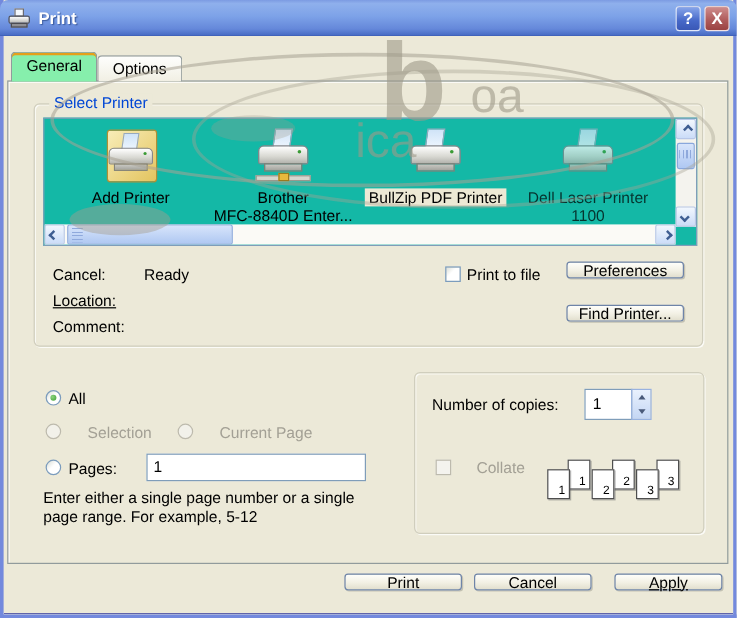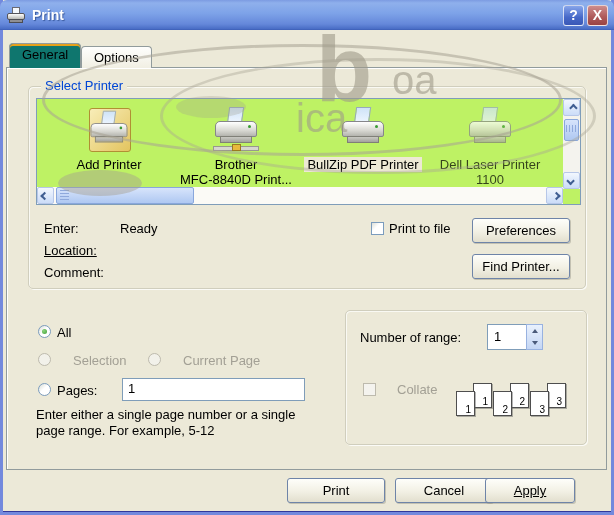--- a/index.html
+++ b/index.html
@@ -25,33 +25,33 @@
   .tb-btn.close{background:linear-gradient(180deg,#D props,#A04848);}
   .tb-btn.close{background:linear-gradient(180deg,#CE8D8D,#B05C5C 55%,#9A4242);}
   
   .mini-prn{position:relative;width:20px;height:17px;}
   .mini-prn .mp-paper{position:absolute;left:6px;top:0;width:8px;height:7px;background:#F4F8FD;border:1px solid #6a6a72;}
   .mini-prn .mp-body{position:absolute;left:1px;top:6px;width:18px;height:7px;background:linear-gradient(#fdfdfd,#b9b9b4);border:1px solid #55555c;border-radius:2px;}
   .mini-prn .mp-base{position:absolute;left:3px;top:12px;width:14px;height:4px;background:#8f8f93;border:1px solid #4c4c52;}
   
   .tab{position:absolute;border:1px solid #919B9C;border-bottom:none;border-radius:4px 4px 0 0;
     background:linear-gradient(#FEFEFD,#F1EFE3);padding:3px 12px 0 12px;cursor:default;z-index:3;}
-  .tab.active{left:9px;top:43px;height:25px;background:#0f766e;
+  .tab.active{left:9px;top:43px;height:25px;background:#86efac;
     box-shadow:inset 0 2px 0 #E5A01A;z-index:4;}
   .tab.inactive{left:81px;top:46px;height:22px;}
   
   .panel{position:absolute;left:6px;top:67px;width:601px;height:403px;
     background:#ECE9D8;border:1px solid #919B9C;box-shadow:inset 1px 1px 0 #fff;z-index:1;}
   
   .group{position:absolute;border:1px solid #D0CEBD;border-radius:5px;
     box-shadow:inset 1px 1px 0 rgba(255,255,255,.7),1px 1px 0 rgba(255,255,255,.8);z-index:2;}
   .group-caption{position:absolute;top:-9px;left:12px;background:#ECE9D8;color:#0046D5;
     padding:0 4px;font-size:13px;}
   
-  .list{position:absolute;left:36px;top:98px;width:545px;height:107px;background:#bef264;
+  .list{position:absolute;left:36px;top:98px;width:545px;height:107px;background:#14b8a6;
     border:1px solid #7F9DB9;overflow:hidden;z-index:2;}
   .list-items{position:absolute;left:0;top:0;right:17px;height:90px;display:flex;
     padding:7px 0 0 12px;gap:7px;overflow:hidden;}
   .pitem{width:120px;text-align:center;flex:0 0 auto;}
   .pitem .plabel{font-size:13px;line-height:15px;margin-top:3px;}
   .pitem .plabel .hl{background:#EDE9D5;padding:0 3px;}
   .pitem.dim{opacity:.72;}
   
   .prn{position:relative;width:48px;height:48px;margin:0 auto;}
   .prn .paper{position:absolute;left:16px;top:1px;width:15px;height:17px;
@@ -92,21 +92,21 @@
   .dis{color:#A3A095;margin-left:16px;}
   
   .cb{position:absolute;width:13px;height:13px;border:1px solid #7B9CBD;background:linear-gradient(135deg,#DCDFD8,#fff 40%);z-index:2;}
   .cb.disabled{border-color:#BDBAAD;background:#F4F3EE;}
   .radio{position:absolute;width:13px;height:13px;border-radius:50%;border:1px solid #7B9CBD;
     background:linear-gradient(135deg,#D8DCD4,#fff 45%);z-index:2;}
   .radio.checked::after{content:"";position:absolute;left:3px;top:3px;width:5px;height:5px;border-radius:50%;
     background:radial-gradient(circle at 35% 35%,#8CD47E,#3F9F35);}
   .radio.disabled{border-color:#BDBAAD;background:#F2F1EA;}
   
-  .btn{position:absolute;height:25px;border:1px solid #6E84A8;border-radius:3px;
+  .btn{position:absolute;height:14px;border:1px solid #6E84A8;border-radius:3px;
     background:linear-gradient(180deg,#FEFEFA,#F2F0E4 55%,#E2DFCE);
     display:flex;align-items:center;justify-content:center;font-size:13px;color:#000;
     box-shadow:1px 1px 0 rgba(120,120,110,.35);cursor:default;z-index:2;}
   
   .tinput{position:absolute;border:1px solid #7F9DB9;background:#fff;font-size:13px;
     padding:2px 0 0 5px;z-index:2;}
   
   .spinner{position:absolute;left:487px;top:324px;width:56px;height:26px;z-index:2;}
   .spin-text{position:absolute;left:0;top:0;width:40px;height:26px;border:1px solid #7F9DB9;
     background:#fff;padding:4px 0 0 6px;font-size:13px;}
@@ -185,21 +185,21 @@
         <div class="prn">
           <div class="paper"></div>
             <div class="pbody"></div>
             <div class="slot"></div>
             <div class="led"></div>
           <div class="net"></div>
             <div class="plug"></div>
         </div>
         <div class="plabel">
           <span>Brother</span><br>
-          <span>MFC-8840D Print...</span>
+          <span>MFC-8840D Enter...</span>
         </div>
       </div>
 
       <div class="pitem">
         <div class="prn">
           <div class="paper"></div>
             <div class="pbody"></div>
             <div class="slot"></div>
             <div class="led"></div>
         </div>
@@ -241,21 +241,21 @@
         </div>
       <div class="sb-thumb">
           <div class="grip-v"></div>
         </div>
       <div class="sb-btn" style="right:0;left:auto;top:0;">
           <div class="chev right"></div>
         </div>
     </div>
   </div>
 
-  <div class="lbl" style="left:44px;top:221px;">Enter:</div>
+  <div class="lbl" style="left:44px;top:221px;">Cancel:</div>
   <div class="lbl" style="left:120px;top:221px;">Ready</div>
   <div class="lbl" style="left:44px;top:243px;text-decoration:underline;">Location:</div>
   <div class="lbl" style="left:44px;top:265px;">Comment:</div>
 
   <div class="cb" style="left:371px;top:222px;"></div>
   <div class="lbl" style="left:389px;top:221px;">Print to file</div>
   <div class="btn" style="left:472px;top:218px;width:98px;">
     <span>Preferences</span>
   </div>
   <div class="btn" style="left:472px;top:254px;width:98px;">
@@ -269,21 +269,21 @@
   <div class="radio disabled" style="left:148px;top:353px;"></div>
   <div class="lbl dis" style="left:167px;top:353px;">Current Page</div>
   <div class="radio" style="left:38px;top:383px;"></div>
   <div class="lbl" style="left:57px;top:383px;">Pages:</div>
   <div class="tinput" style="left:122px;top:378px;width:183px;height:23px;">
     <span>1</span>
   </div>
   <div class="lbl" style="left:36px;top:407px;width:288px;line-height:16px;">Enter either a single page number or a single page range.  For example, 5-12</div>
 
   <div class="group" style="left:345px;top:310px;width:242px;height:135px;"></div>
-  <div class="lbl" style="left:360px;top:330px;">Number of range:</div>
+  <div class="lbl" style="left:360px;top:330px;">Number of copies:</div>
   <div class="spinner">
     <div class="spin-text">1</div>
     <div class="spin-btns">
       <div class="spin-btn">
           <div class="tri up"></div>
         </div>
       <div class="spin-btn">
           <div class="tri down"></div>
         </div>
     </div>
@@ -315,21 +315,21 @@
         <span class="d">3</span>
       </div>
   </div>
 
   <div class="btn" style="left:287px;top:478px;width:98px;">
     <span>Print</span>
   </div>
   <div class="btn" style="left:395px;top:478px;width:98px;">
     <span>Cancel</span>
   </div>
-  <div class="btn" style="left:485px;top:478px;width:90px;text-decoration:underline;">
+  <div class="btn" style="left:512px;top:478px;width:90px;text-decoration:underline;">
     <span>Apply</span>
   </div>
 
   <div class="frame"></div>
 
   <div class="wm">
     <div class="wm-ell" style="left:42px;top:44px;width:520px;height:112px;"></div>
     <div class="wm-ell" style="left:160px;top:58px;width:436px;height:116px;border-color:rgba(168,163,147,.4);"></div>
     <div class="wm-txt" style="left:316px;top:28px;font-size:92px;line-height:.9;">b</div>
     <div class="wm-txt" style="left:392px;top:58px;font-size:40px;font-weight:normal;">oa</div>

